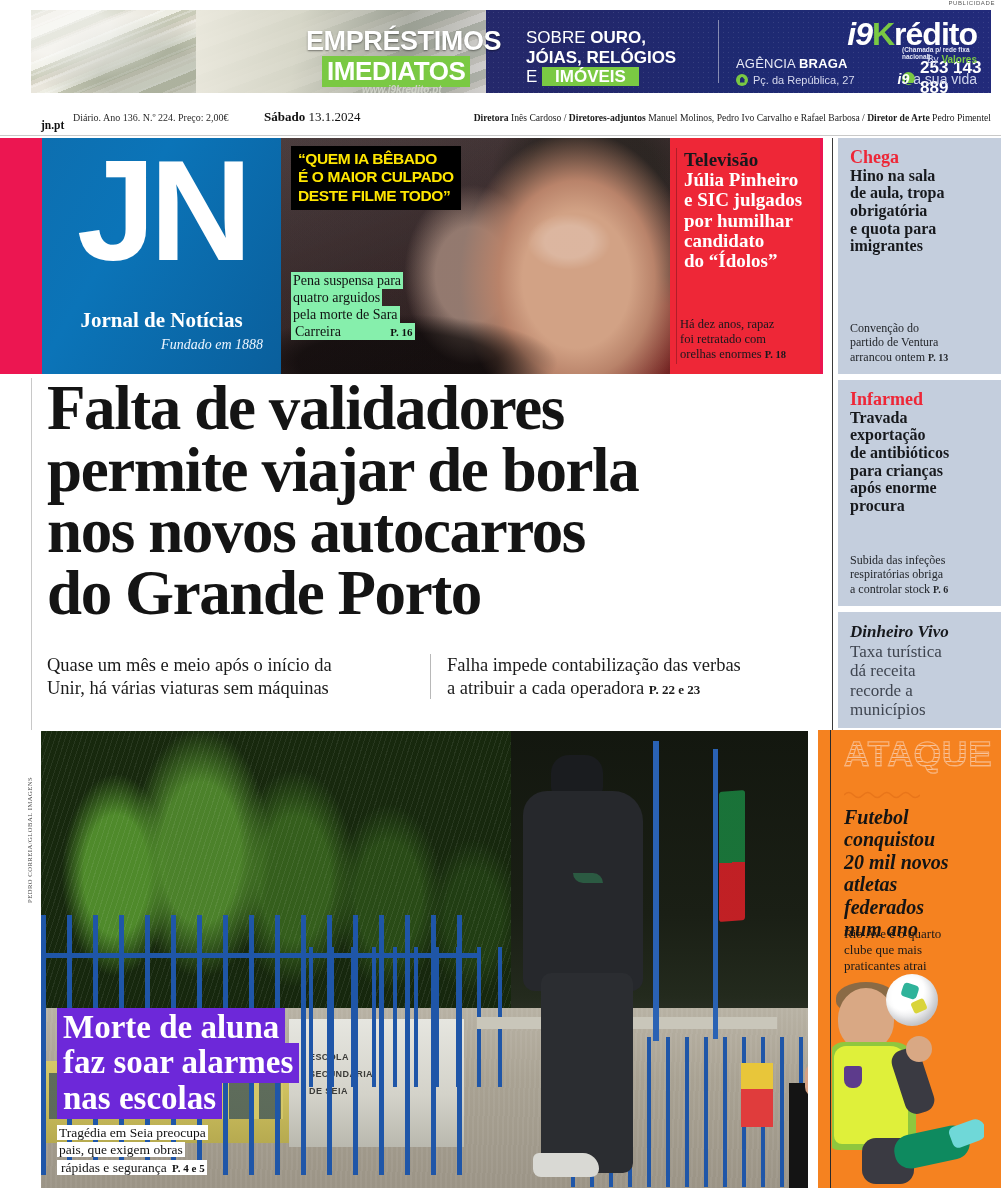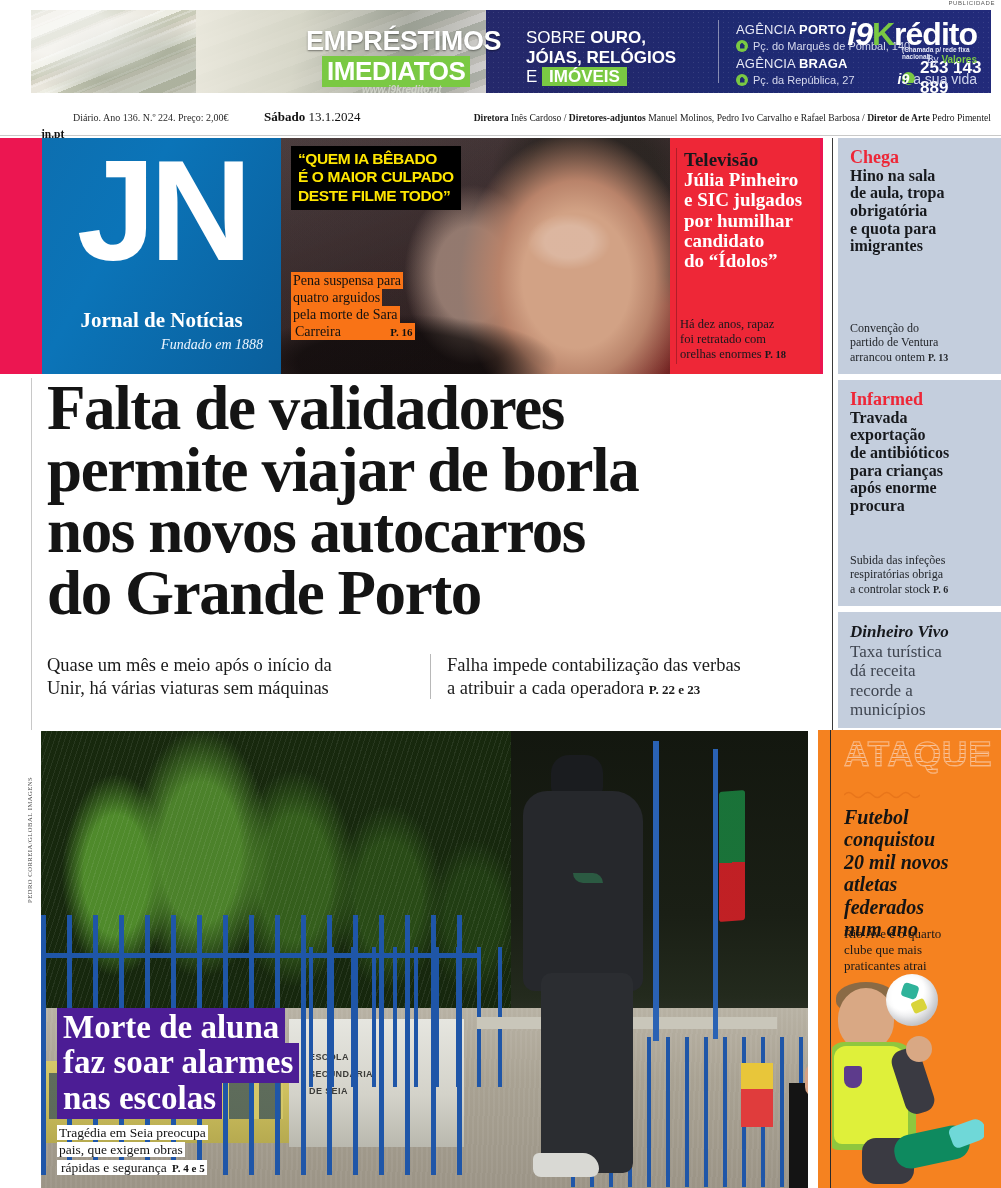--- a/index.html
+++ b/index.html
@@ -68,21 +68,21 @@
   .ad-url {
     position:absolute; left:166px; top:74px;
     font-family:"Liberation Sans", sans-serif; font-size:10px;
     color:#cfd2c8; font-style:italic; font-weight:bold;
   }
   .ad-sobre {
     position:absolute; left:330px; top:18px; line-height:1.16;
     font-family:"Liberation Sans", sans-serif; font-size:17px; color:#ffffff;
   }
   .ad-sobre b { font-weight:bold; }
-  .ad-sobre .hl { background:#7ac943; padding:0 7px; font-weight:bold; }
+  .ad-sobre .hl { background:#7ac943; padding:0 13px; font-weight:bold; }
   .ad-divider {
     position:absolute; left:522px; top:10px; bottom:10px; width:1px;
     background:rgba(255,255,255,.45);
   }
   .ag-block { position:absolute; font-family:"Liberation Sans", sans-serif; color:#e8eaf6; }
   .ag-porto { left:540px; top:12px; }
   .ag-braga { left:540px; top:46px; }
   .ag-title { font-size:13px; letter-spacing:.2px; }
   .ag-title b { font-weight:bold; color:#fff; }
   .ag-addr { font-size:11px; margin-top:3px; color:#d6d9ee; display:flex; align-items:center; gap:5px;}
@@ -107,21 +107,21 @@
   .brand-by { font-family:"Liberation Sans",sans-serif; font-size:10px; color:#cfd4ec; margin-top:1px;}
   .brand-by .val { color:#7ac943; font-weight:bold; }
   .brand-tag { font-family:"Liberation Sans",sans-serif; font-size:14px; color:#cdd2ea; margin-top:6px;}
   .brand-tag .i9 { font-style:italic; font-weight:bold; color:#fff; }
 
   
   .info-bar {
     position:absolute; left:0; top:103px; width:1001px; height:33px;
     border-bottom:1px solid #c9c9c9;
   }
-  .jnpt { position:absolute; left:41px; top:25px; font-family:"Liberation Serif",serif; font-weight:bold; font-size:11.5px; color:#111; }
+  .jnpt { position:absolute; left:41px; top:16px; font-family:"Liberation Serif",serif; font-weight:bold; font-size:11.5px; color:#111; }
   .issue { position:absolute; left:73px; top:9px; font-size:10px; color:#2a2a2a; }
   .date { position:absolute; left:264px; top:6px; font-size:13px; color:#111;text-align:right; }
   .date b { font-weight:bold; }
   .staff { position:absolute; right:10px; top:9px; font-size:9.6px; color:#1a1a1a; }
   .staff b { font-weight:bold; }
 
   
   .top-strip { position:absolute; left:0; top:138px; width:1001px; height:236px; }
   .pink-rail { position:absolute; left:0; top:0; width:42px; height:100%; background:#ec1651; }
   .logo-box {
@@ -166,21 +166,21 @@
     position:absolute; left:10px; top:8px; background:#000;
     color:#ffe600; font-family:"Liberation Sans",sans-serif; font-weight:bold;
     font-size:15.5px; line-height:1.18; letter-spacing:-.4px;
     padding:4px 7px 5px 7px;
   }
   .tp-sub {
     position:absolute; left:10px; top:134px;
     font-family:"Liberation Serif",serif; font-size:14px; line-height:1.22;
     color:#111;
   }
-  .tp-sub span { background:#f97316; box-decoration-break:clone; -webkit-box-decoration-break:clone; padding:1px 2px; }
+  .tp-sub span { background:#86efac; box-decoration-break:clone; -webkit-box-decoration-break:clone; padding:1px 2px; }
   .tp-sub b { font-weight:bold; font-size:11px;margin-left:44px; }
 
   .tv-box {
     position:absolute; left:670px; top:0; width:150px; height:236px;
     background:#ee2737; color:#1b1b1b; padding:12px 10px 0 14px;
   }
   .tv-box::before{ content:""; position:absolute; left:6px; top:10px; bottom:10px; width:1px; background:rgba(0,0,0,.25); }
   .tv-kicker { font-family:"Liberation Serif",serif; font-weight:bold; font-size:19px; color:#16181c; line-height:1.05; }
   .tv-head { font-family:"Liberation Serif",serif; font-weight:bold; font-size:19px; line-height:1.07; color:#ffffff; margin-top:0px; }
   .tv-sub { position:absolute; left:10px; right:8px; bottom:12px; font-family:"Liberation Serif",serif; font-size:12.5px; line-height:1.2; color:#16181c; }
@@ -350,21 +350,21 @@
     font-family:"Liberation Serif",serif; font-size:6.6px; letter-spacing:.5px; color:#4a4a4a;
     writing-mode:vertical-rl; text-orientation:mixed; transform:rotate(180deg);
     white-space:nowrap;
   }
 
   .bp-headline {
     position:absolute; left:57px; top:1010px;
     font-family:"Liberation Serif",serif; font-weight:bold; font-size:33px;
     line-height:1.07; color:#ffffff;
   }
-  .bp-headline span { background:#4c1d95; box-decoration-break:clone; -webkit-box-decoration-break:clone; padding:1px 6px 3px 6px; }
+  .bp-headline span { background:#6d28d9; box-decoration-break:clone; -webkit-box-decoration-break:clone; padding:1px 6px 3px 6px; }
   .bp-sub {
     position:absolute; left:57px; top:1124px; width:230px;
     font-family:"Liberation Serif",serif; font-size:13.5px; line-height:1.28; color:#111;
   }
   .bp-sub span { background:#ffffff; box-decoration-break:clone; -webkit-box-decoration-break:clone; padding:0 2px; }
   .bp-sub b { font-weight:bold; font-size:11px; }
 </style>
 </head>
 <body>
 
@@ -381,27 +381,20 @@
       <div class="ad-url">www.i9kredito.pt</div>
 
       <div class="ad-sobre">
         <div><span>SOBRE </span><b>OURO,</b></div>
         <div><b>JÓIAS, RELÓGIOS</b></div>
         <div><span>E </span><span class="hl">IMÓVEIS</span></div>
       </div>
 
       <div class="ad-divider"></div>
 
-      <div class="ag-block ag-porto">
-        <div class="ag-title"><span>AGÊNCIA </span><b>PORTO</b></div>
-        <div class="ag-addr">
-            <span class="pin"></span>
-            <span>Pç. do Marquês de Pombal, 140</span>
-          </div>
-      </div>
 
       <div class="ag-block ag-braga">
         <div class="ag-title"><span>AGÊNCIA </span><b>BRAGA</b></div>
         <div class="ag-addr">
             <span class="pin"></span>
             <span>Pç. da República, 27</span>
           </div>
       </div>
 
       <div class="ad-chamada">(Chamada p/ rede fixa nacional)</div>

